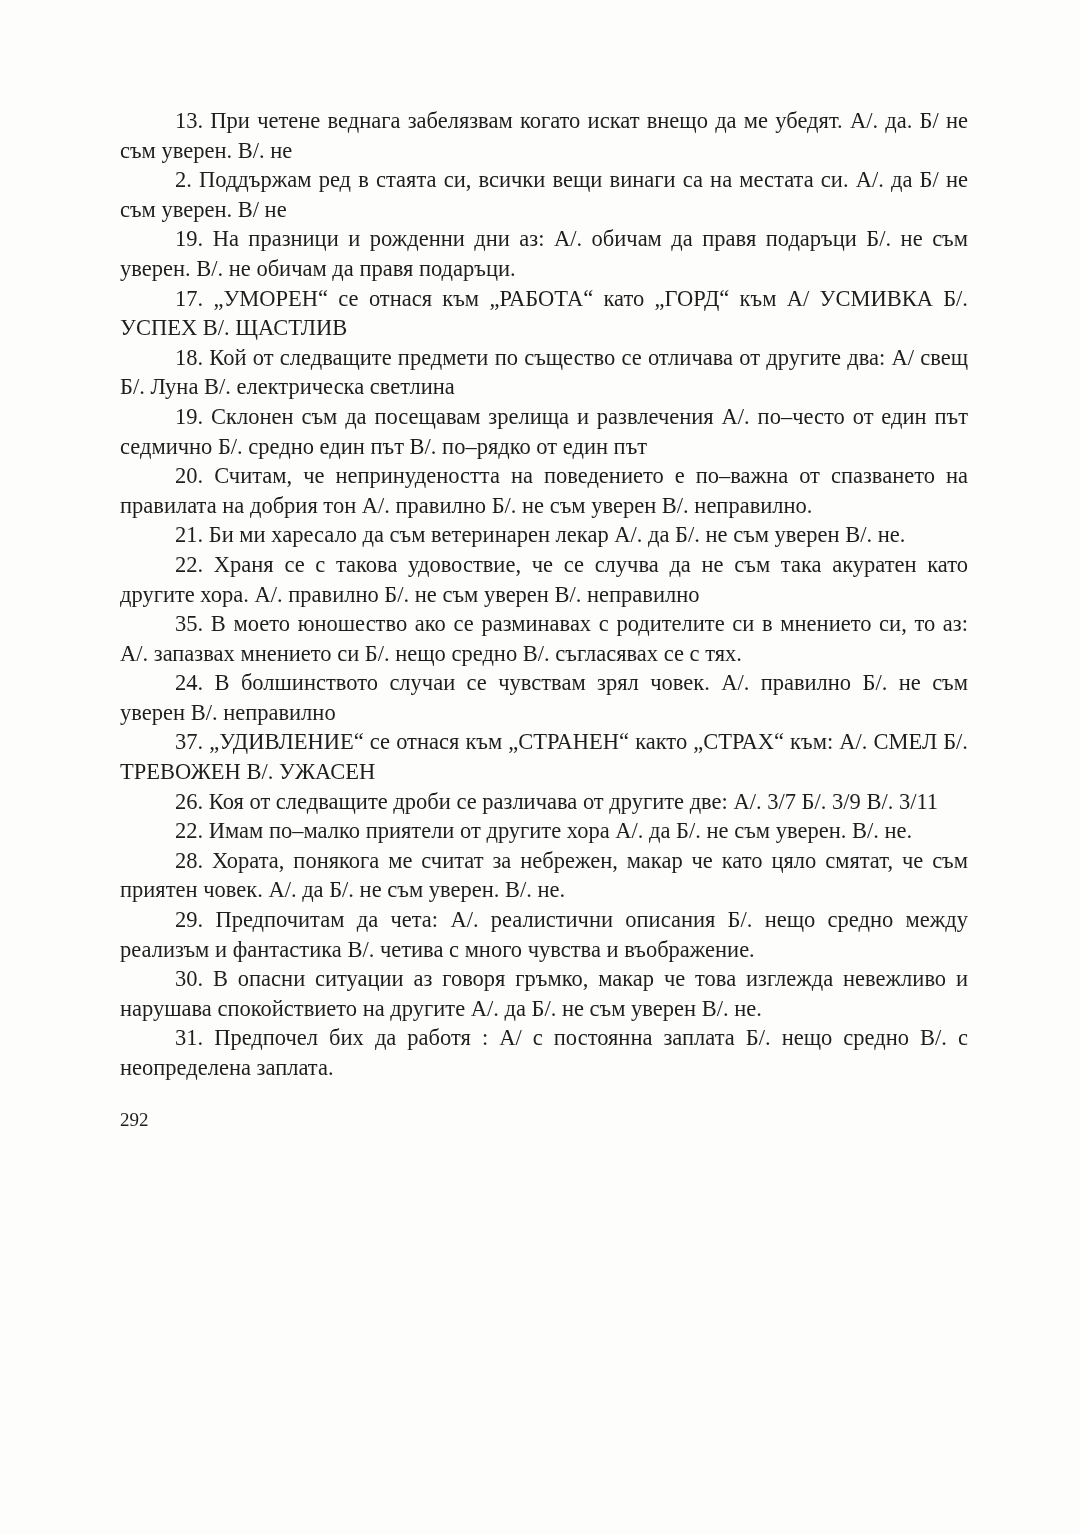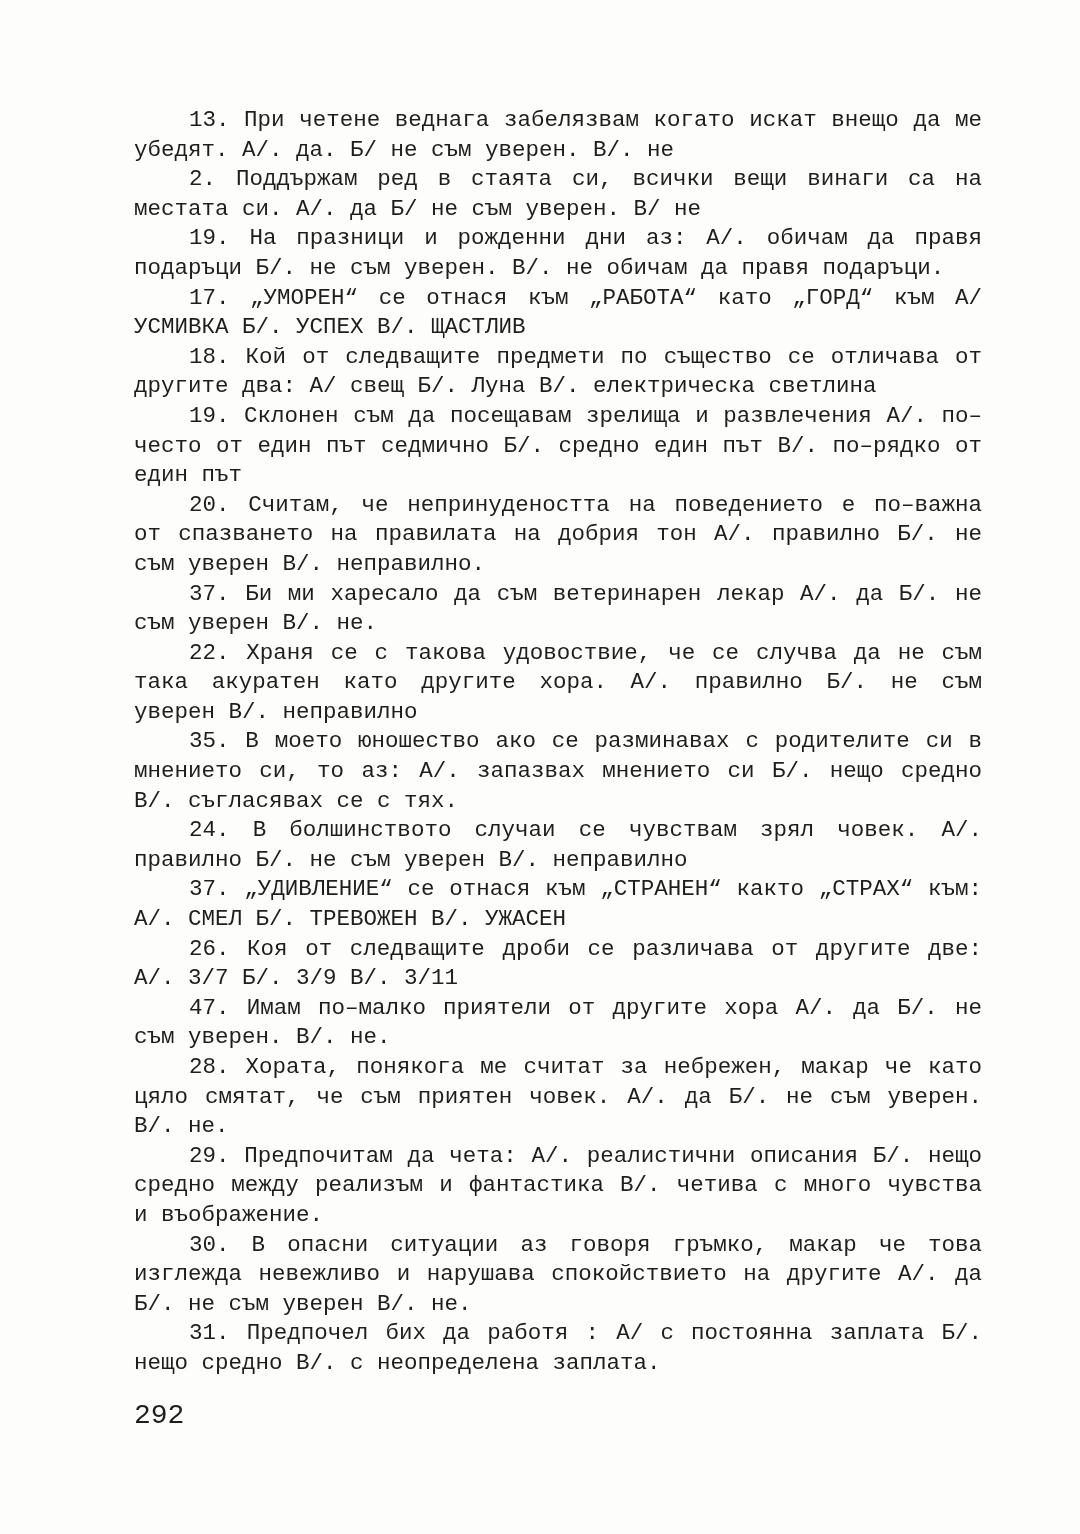--- a/index.html
+++ b/index.html
@@ -12,60 +12,59 @@
     width: 1080px;
     height: 1534px;
     background: #fdfdfc;
     overflow: hidden;
     font-family: "Liberation Serif", "DejaVu Serif", serif;
     color: #1e1e1e;
   }
   .text-block {
     position: absolute;
     top: 106px;
-    left: 134px;
+    left: 120px;
     width: 848px;
     font-size: 22.5px;
     line-height: 29.6px;
     text-align: justify;
-    font-family: Liberation Mono, monospace;
   }
   .text-block p.item {
     margin: 0;
     padding: 0;
     text-indent: 55px;
   }
   .page-number {
     margin-top: 22px;
     text-indent: 0;
     text-align: left;
-    font-size: 28px;
+    font-size: 19px;
     line-height: 29.6px;
   }
 </style>
 </head>
 <body>
 
 <div class="page">
   <div class="text-block">
     <div id="items-container">
         <p class="item">13. При четене веднага забелязвам когато искат внещо да ме убедят. А/. да. Б/ не съм уверен. В/. не</p>
         <p class="item">2. Поддържам ред в стаята си, всички вещи винаги са на местата си. А/. да Б/ не съм уверен. В/ не</p>
         <p class="item">19. На празници и рожденни дни аз: А/. обичам да правя подаръци Б/. не съм уверен. В/. не обичам да правя подаръци.</p>
         <p class="item">17. „УМОРЕН“ се отнася към „РАБОТА“ като „ГОРД“ към А/ УСМИВКА Б/. УСПЕХ В/. ЩАСТЛИВ</p>
         <p class="item">18. Кой от следващите предмети по същество се отличава от другите два: А/ свещ Б/. Луна В/. електрическа светлина</p>
         <p class="item">19. Склонен съм да посещавам зрелища и развлечения А/. по–често от един път седмично Б/. средно един път В/. по–рядко от един път</p>
         <p class="item">20. Считам, че непринудеността на поведението е по–важна от спазването на правилата на добрия тон А/. правилно Б/. не съм уверен В/. неправилно.</p>
-        <p class="item">37. Би ми харесало да съм ветеринарен лекар А/. да Б/. не съм уверен В/. не.</p>
+        <p class="item">21. Би ми харесало да съм ветеринарен лекар А/. да Б/. не съм уверен В/. не.</p>
         <p class="item">22. Храня се с такова удовоствие, че се случва да не съм така акуратен като другите хора. А/. правилно Б/. не съм уверен В/. неправилно</p>
         <p class="item">35. В моето юношество ако се разминавах с родителите си в мнението си, то аз: А/. запазвах мнението си Б/. нещо средно В/. съгласявах се с тях.</p>
         <p class="item">24. В болшинството случаи се чувствам зрял човек. А/. правилно Б/. не съм уверен В/. неправилно</p>
         <p class="item">37. „УДИВЛЕНИЕ“ се отнася към „СТРАНЕН“ както „СТРАХ“ към: А/. СМЕЛ Б/. ТРЕВОЖЕН В/. УЖАСЕН</p>
         <p class="item">26. Коя от следващите дроби се различава от другите две: А/. 3/7 Б/. 3/9 В/. 3/11</p>
-        <p class="item">47. Имам по–малко приятели от другите хора А/. да Б/. не съм уверен. В/. не.</p>
+        <p class="item">22. Имам по–малко приятели от другите хора А/. да Б/. не съм уверен. В/. не.</p>
         <p class="item">28. Хората, понякога ме считат за небрежен, макар че като цяло смятат, че съм приятен човек. А/. да Б/. не съм уверен. В/. не.</p>
         <p class="item">29. Предпочитам да чета: А/. реалистични описания Б/. нещо средно между реализъм и фантастика В/. четива с много чувства и въображение.</p>
         <p class="item">30. В опасни ситуации аз говоря гръмко, макар че това изглежда невежливо и нарушава спокойствието на другите А/. да Б/. не съм уверен В/. не.</p>
         <p class="item">31. Предпочел бих да работя : А/ с постоянна заплата Б/. нещо средно В/. с неопределена заплата.</p>
       </div>
     <div class="page-number">292</div>
   </div>
 </div>
 
 </body></html>

